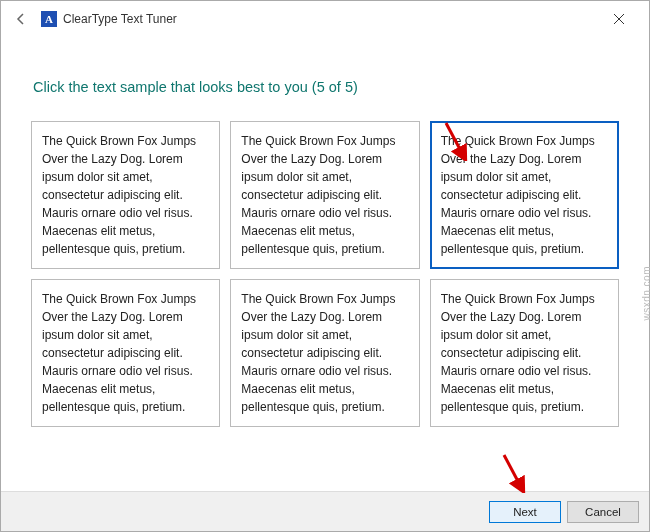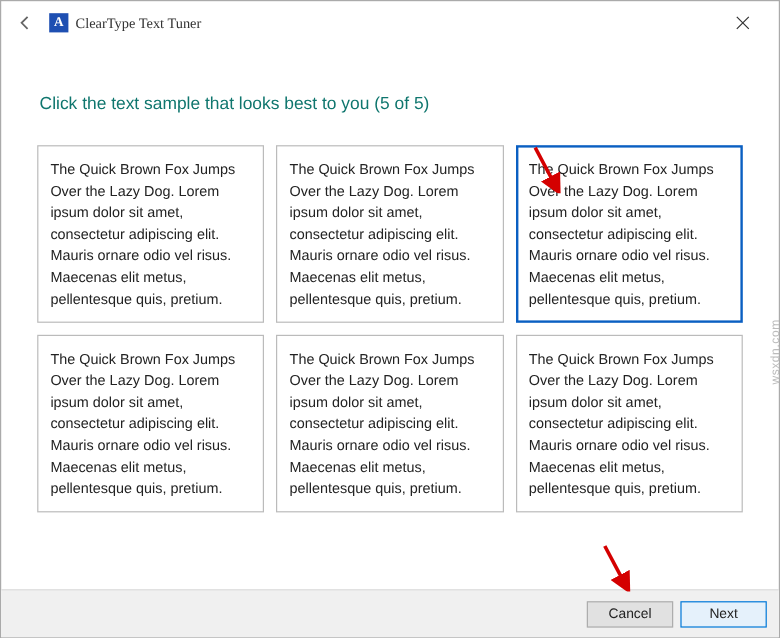--- a/index.html
+++ b/index.html
@@ -1,21 +1,21 @@
 <!DOCTYPE html>
 <html><head>
   <meta charset="utf-8">
   <style>
     * { box-sizing: border-box; margin: 0; padding: 0; }
     body { font-family: "Segoe UI", Tahoma, sans-serif; font-size: 12px; background: #fff; }
     .window { width: 650px; height: 532px; border: 1px solid #aaa; position: relative; background: #fff; }
     .titlebar { height: 36px; display: flex; align-items: center; padding: 0 8px; }
     .back-btn { width: 24px; height: 24px; display: flex; align-items: center; justify-content: center; color: #555; cursor: default; margin-right: 8px; }
     .app-icon { width: 16px; height: 16px; background: #1e4fb2; color: #fff; display: flex; align-items: center; justify-content: center; font-weight: bold; font-size: 11px; margin-right: 6px; font-family: "Times New Roman", serif; }
-    .app-title { font-size: 12px; color: #333; font-family: Liberation Serif, serif; }
+    .app-title { font-size: 12px; color: #333; }
     .close-btn { position: absolute; top: 6px; right: 10px; width: 40px; height: 24px; display: flex; align-items: center; justify-content: center; color: #333; cursor: pointer; font-size: 14px; }
     .content { padding: 20px 30px 0 30px; }
     .instruction { color: #0f766e; font-size: 14.5px; margin: 22px 0 26px 2px; }
     .grid { display: grid; grid-template-columns: repeat(3, 1fr); grid-template-rows: repeat(2, auto); gap: 10px; }
     .sample { border: 1px solid #bbb; padding: 10px 10px; font-size: 12px; line-height: 1.5; color: #222; cursor: pointer; min-height: 132px; }
     .sample.selected { border: 2px solid #0a5fc2; padding: 9px 9px; }
     .footer { position: absolute; bottom: 0; left: 0; right: 0; height: 40px; border-top: 1px solid #ddd; background: #f0f0f0; display: flex; align-items: center; justify-content: flex-end; padding: 0 10px; gap: 6px; }
     .btn { min-width: 72px; height: 22px; border: 1px solid #adadad; background: #e1e1e1; font-size: 11.5px; color: #222; cursor: pointer; }
     .btn.primary { border: 1px solid #0078d7; background: #e5f1fb; }
     .watermark { position: absolute; right: 2px; top: 50%; transform: translateY(-50%) rotate(-90deg); transform-origin: right center; font-size: 10px; color: #bbb; letter-spacing: 0.5px; }
@@ -49,22 +49,22 @@
       <div class="sample">The Quick Brown Fox Jumps Over the Lazy Dog. Lorem ipsum dolor sit amet, consectetur adipiscing elit. Mauris ornare odio vel risus. Maecenas elit metus, pellentesque quis, pretium.</div>
       <div class="sample">The Quick Brown Fox Jumps Over the Lazy Dog. Lorem ipsum dolor sit amet, consectetur adipiscing elit. Mauris ornare odio vel risus. Maecenas elit metus, pellentesque quis, pretium.</div>
       <div class="sample selected">The Quick Brown Fox Jumps Over the Lazy Dog. Lorem ipsum dolor sit amet, consectetur adipiscing elit. Mauris ornare odio vel risus. Maecenas elit metus, pellentesque quis, pretium.</div>
       <div class="sample">The Quick Brown Fox Jumps Over the Lazy Dog. Lorem ipsum dolor sit amet, consectetur adipiscing elit. Mauris ornare odio vel risus. Maecenas elit metus, pellentesque quis, pretium.</div>
       <div class="sample">The Quick Brown Fox Jumps Over the Lazy Dog. Lorem ipsum dolor sit amet, consectetur adipiscing elit. Mauris ornare odio vel risus. Maecenas elit metus, pellentesque quis, pretium.</div>
       <div class="sample">The Quick Brown Fox Jumps Over the Lazy Dog. Lorem ipsum dolor sit amet, consectetur adipiscing elit. Mauris ornare odio vel risus. Maecenas elit metus, pellentesque quis, pretium.</div>
     </div>
   </div>
 
   <div class="footer">
+    <button class="btn primary">Next</button>
     <button class="btn">Cancel</button>
-    <button class="btn primary">Next</button>
   </div>
 
   <div class="watermark">wsxdn.com</div>
 
   <div class="arrow" style="left:440px; top:120px;">
     <svg width="30" height="40" viewBox="0 0 30 40">
       <defs>
           <marker id="ah1" markerWidth="6" markerHeight="6" refX="3" refY="3" orient="auto">
             <path d="M0,0 L6,3 L0,6 Z" fill="#d40000"></path>
           </marker>

